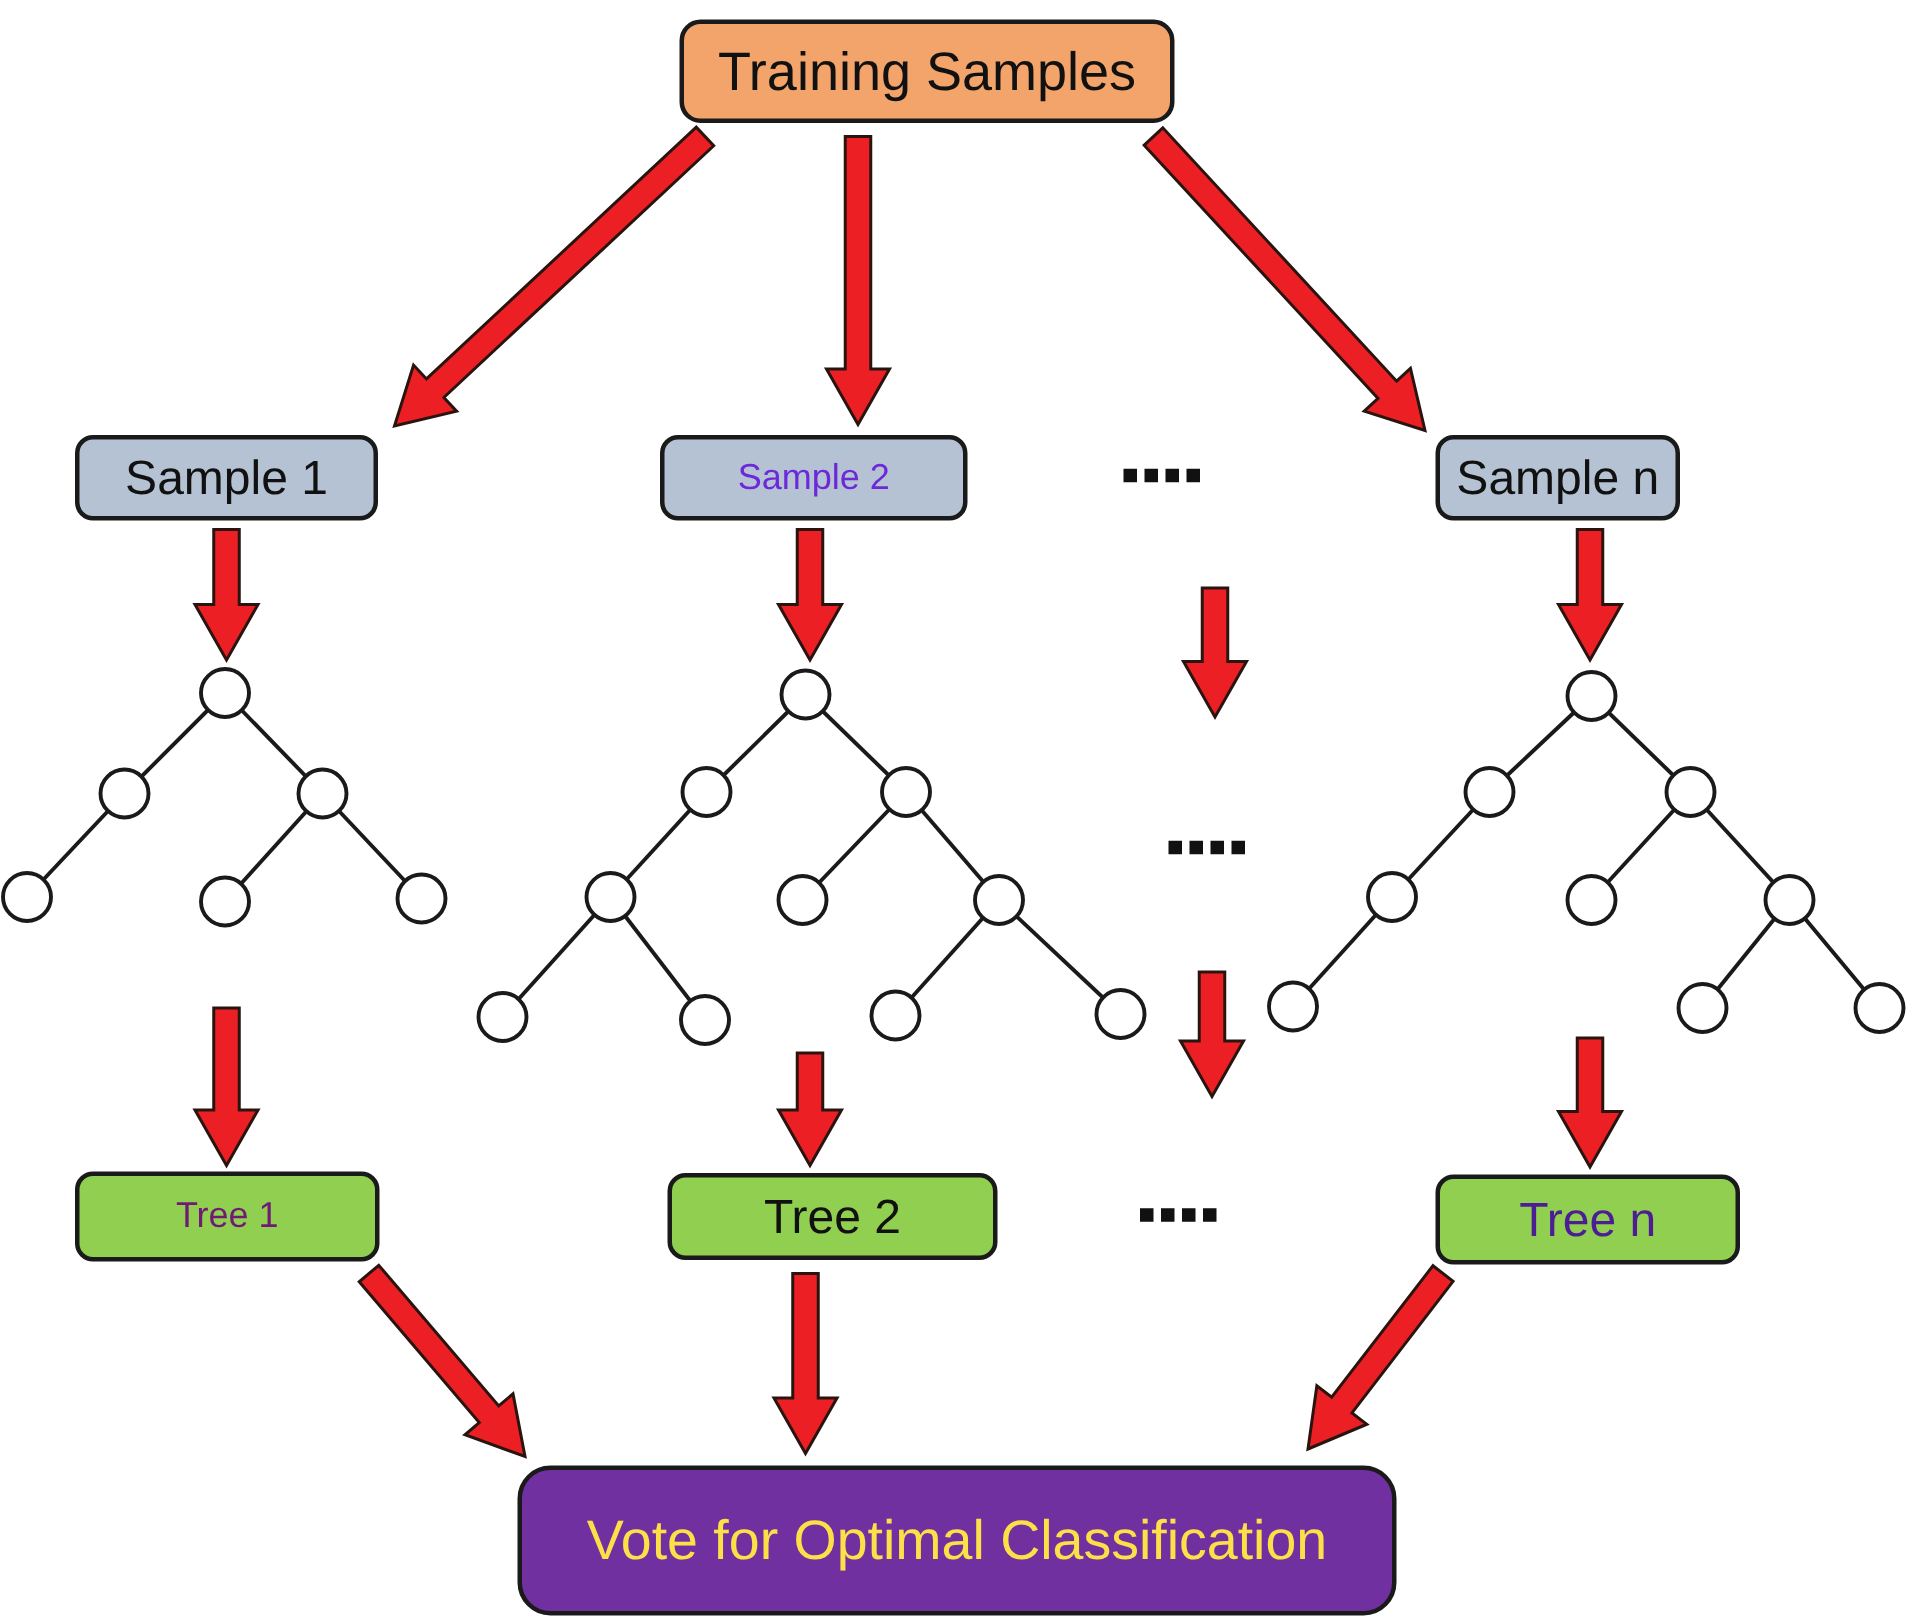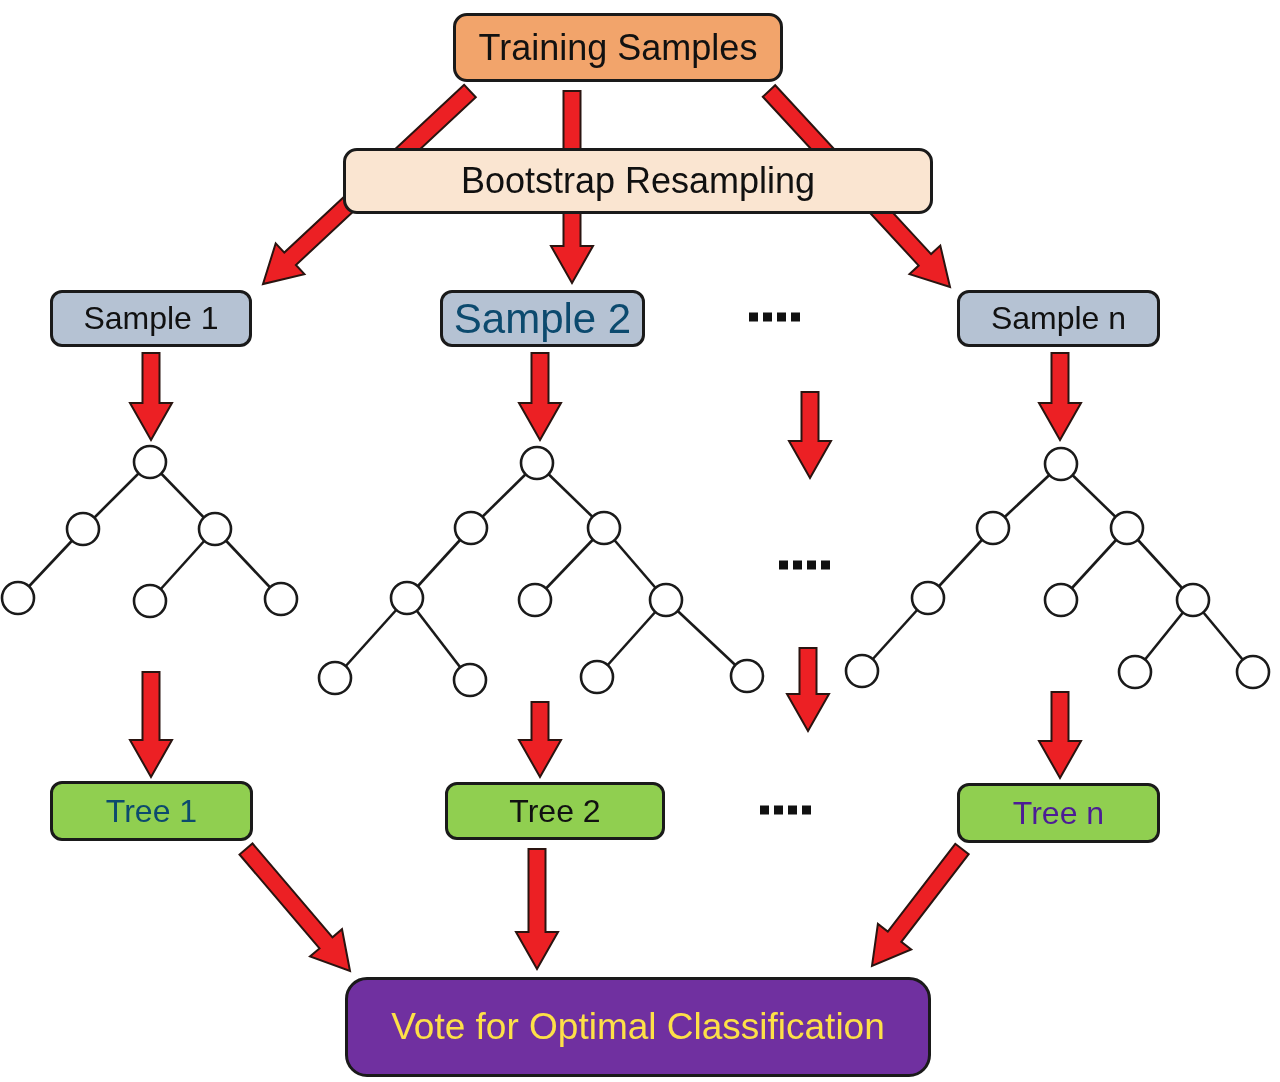--- a/index.html
+++ b/index.html
@@ -96,21 +96,20 @@
       <polygon points="142.5,672 142.5,740 130,740 151,777 172,740 159.5,740 159.5,672" fill="#ec2024" stroke="#2a1410" stroke-width="2" stroke-linejoin="miter"></polygon>
       <polygon points="531.5,702 531.5,740 519,740 540,777 561,740 548.5,740 548.5,702" fill="#ec2024" stroke="#2a1410" stroke-width="2" stroke-linejoin="miter"></polygon>
       <polygon points="799.5,648 799.5,694 787,694 808,731 829,694 816.5,694 816.5,648" fill="#ec2024" stroke="#2a1410" stroke-width="2" stroke-linejoin="miter"></polygon>
       <polygon points="1051.5,692 1051.5,741 1039,741 1060,778 1081,741 1068.5,741 1068.5,692" fill="#ec2024" stroke="#2a1410" stroke-width="2" stroke-linejoin="miter"></polygon>
       <polygon points="239.5,854.5 319.5,948.4 310,956.5 350,971 342,929.2 332.5,937.3 252.5,843.5" fill="#ec2024" stroke="#2a1410" stroke-width="2" stroke-linejoin="miter"></polygon>
       <polygon points="528.5,849 528.5,932 516,932 537,969 558,932 545.5,932 545.5,849" fill="#ec2024" stroke="#2a1410" stroke-width="2" stroke-linejoin="miter"></polygon>
       <polygon points="955.3,843.8 887.8,931.5 877.9,923.9 872,966 911.2,949.5 901.3,941.9 968.7,854.2" fill="#ec2024" stroke="#2a1410" stroke-width="2" stroke-linejoin="miter"></polygon>
     </svg>
 
   <div class="dbox" style="left: 453px; top: 13px; width: 330px; height: 69px; background: rgb(242, 164, 107); color: rgb(17, 17, 17); font-size: 36px; border-radius: 14px; border-color: rgb(26, 26, 26);">Training Samples</div>
-  <div class="dbox" style="left: 343px; top: 148px; width: 590px; height: 66px; background: rgb(250, 229, 209); color: rgb(17, 17, 17); font-size: 36px; border-radius: 14px; border-color: rgb(26, 26, 26);">Bootstrap Resampling</div>
   <div class="dbox" style="left: 50px; top: 290px; width: 202px; height: 57px; background: rgb(181, 194, 211); color: rgb(17, 17, 17); font-size: 32px; border-radius: 12px; border-color: rgb(26, 26, 26);">Sample 1</div>
-  <div class="dbox" style="left: 440px; top: 290px; width: 205px; height: 57px; background: rgb(181, 194, 211); color: #0c4a6e; font-size: 42px; border-radius: 12px; border-color: rgb(26, 26, 26);">Sample 2</div>
-  <div class="dbox" style="left: 957px; top: 290px; width: 203px; height: 57px; background: rgb(181, 194, 211); color: rgb(17, 17, 17); font-size: 32px; border-radius: 12px; border-color: rgb(26, 26, 26);">Sample n</div>
-  <div class="dbox" style="left: 50px; top: 781px; width: 203px; height: 60px; background: rgb(144, 207, 80); color: #0c4a6e; font-size: 32px; border-radius: 12px; border-color: rgb(26, 26, 26);">Tree 1</div>
+  <div class="dbox" style="left: 440px; top: 290px; width: 205px; height: 57px; background: rgb(181, 194, 211); color: #6d28d9; font-size: 24px; border-radius: 12px; border-color: rgb(26, 26, 26);">Sample 2</div>
+  <div class="dbox" style="left: 957px; top: 290px; width: 163px; height: 57px; background: rgb(181, 194, 211); color: rgb(17, 17, 17); font-size: 32px; border-radius: 12px; border-color: rgb(26, 26, 26);">Sample n</div>
+  <div class="dbox" style="left: 50px; top: 781px; width: 203px; height: 60px; background: rgb(144, 207, 80); color: #701a75; font-size: 24px; border-radius: 12px; border-color: rgb(26, 26, 26);">Tree 1</div>
   <div class="dbox" style="left: 445px; top: 782px; width: 220px; height: 58px; background: rgb(144, 207, 80); color: rgb(17, 17, 17); font-size: 32px; border-radius: 12px; border-color: rgb(26, 26, 26);">Tree 2</div>
   <div class="dbox" style="left: 957px; top: 783px; width: 203px; height: 60px; background: rgb(144, 207, 80); color: #4c1d95; font-size: 32px; border-radius: 12px; border-color: rgb(26, 26, 26);">Tree n</div>
   <div class="dbox" style="left: 345px; top: 977px; width: 586px; height: 100px; background: rgb(112, 48, 160); color: #fde047; font-size: 37px; border-radius: 22px; border-color: rgb(26, 26, 26);">Vote for Optimal Classification</div>
 </div>
 
 </body></html>

